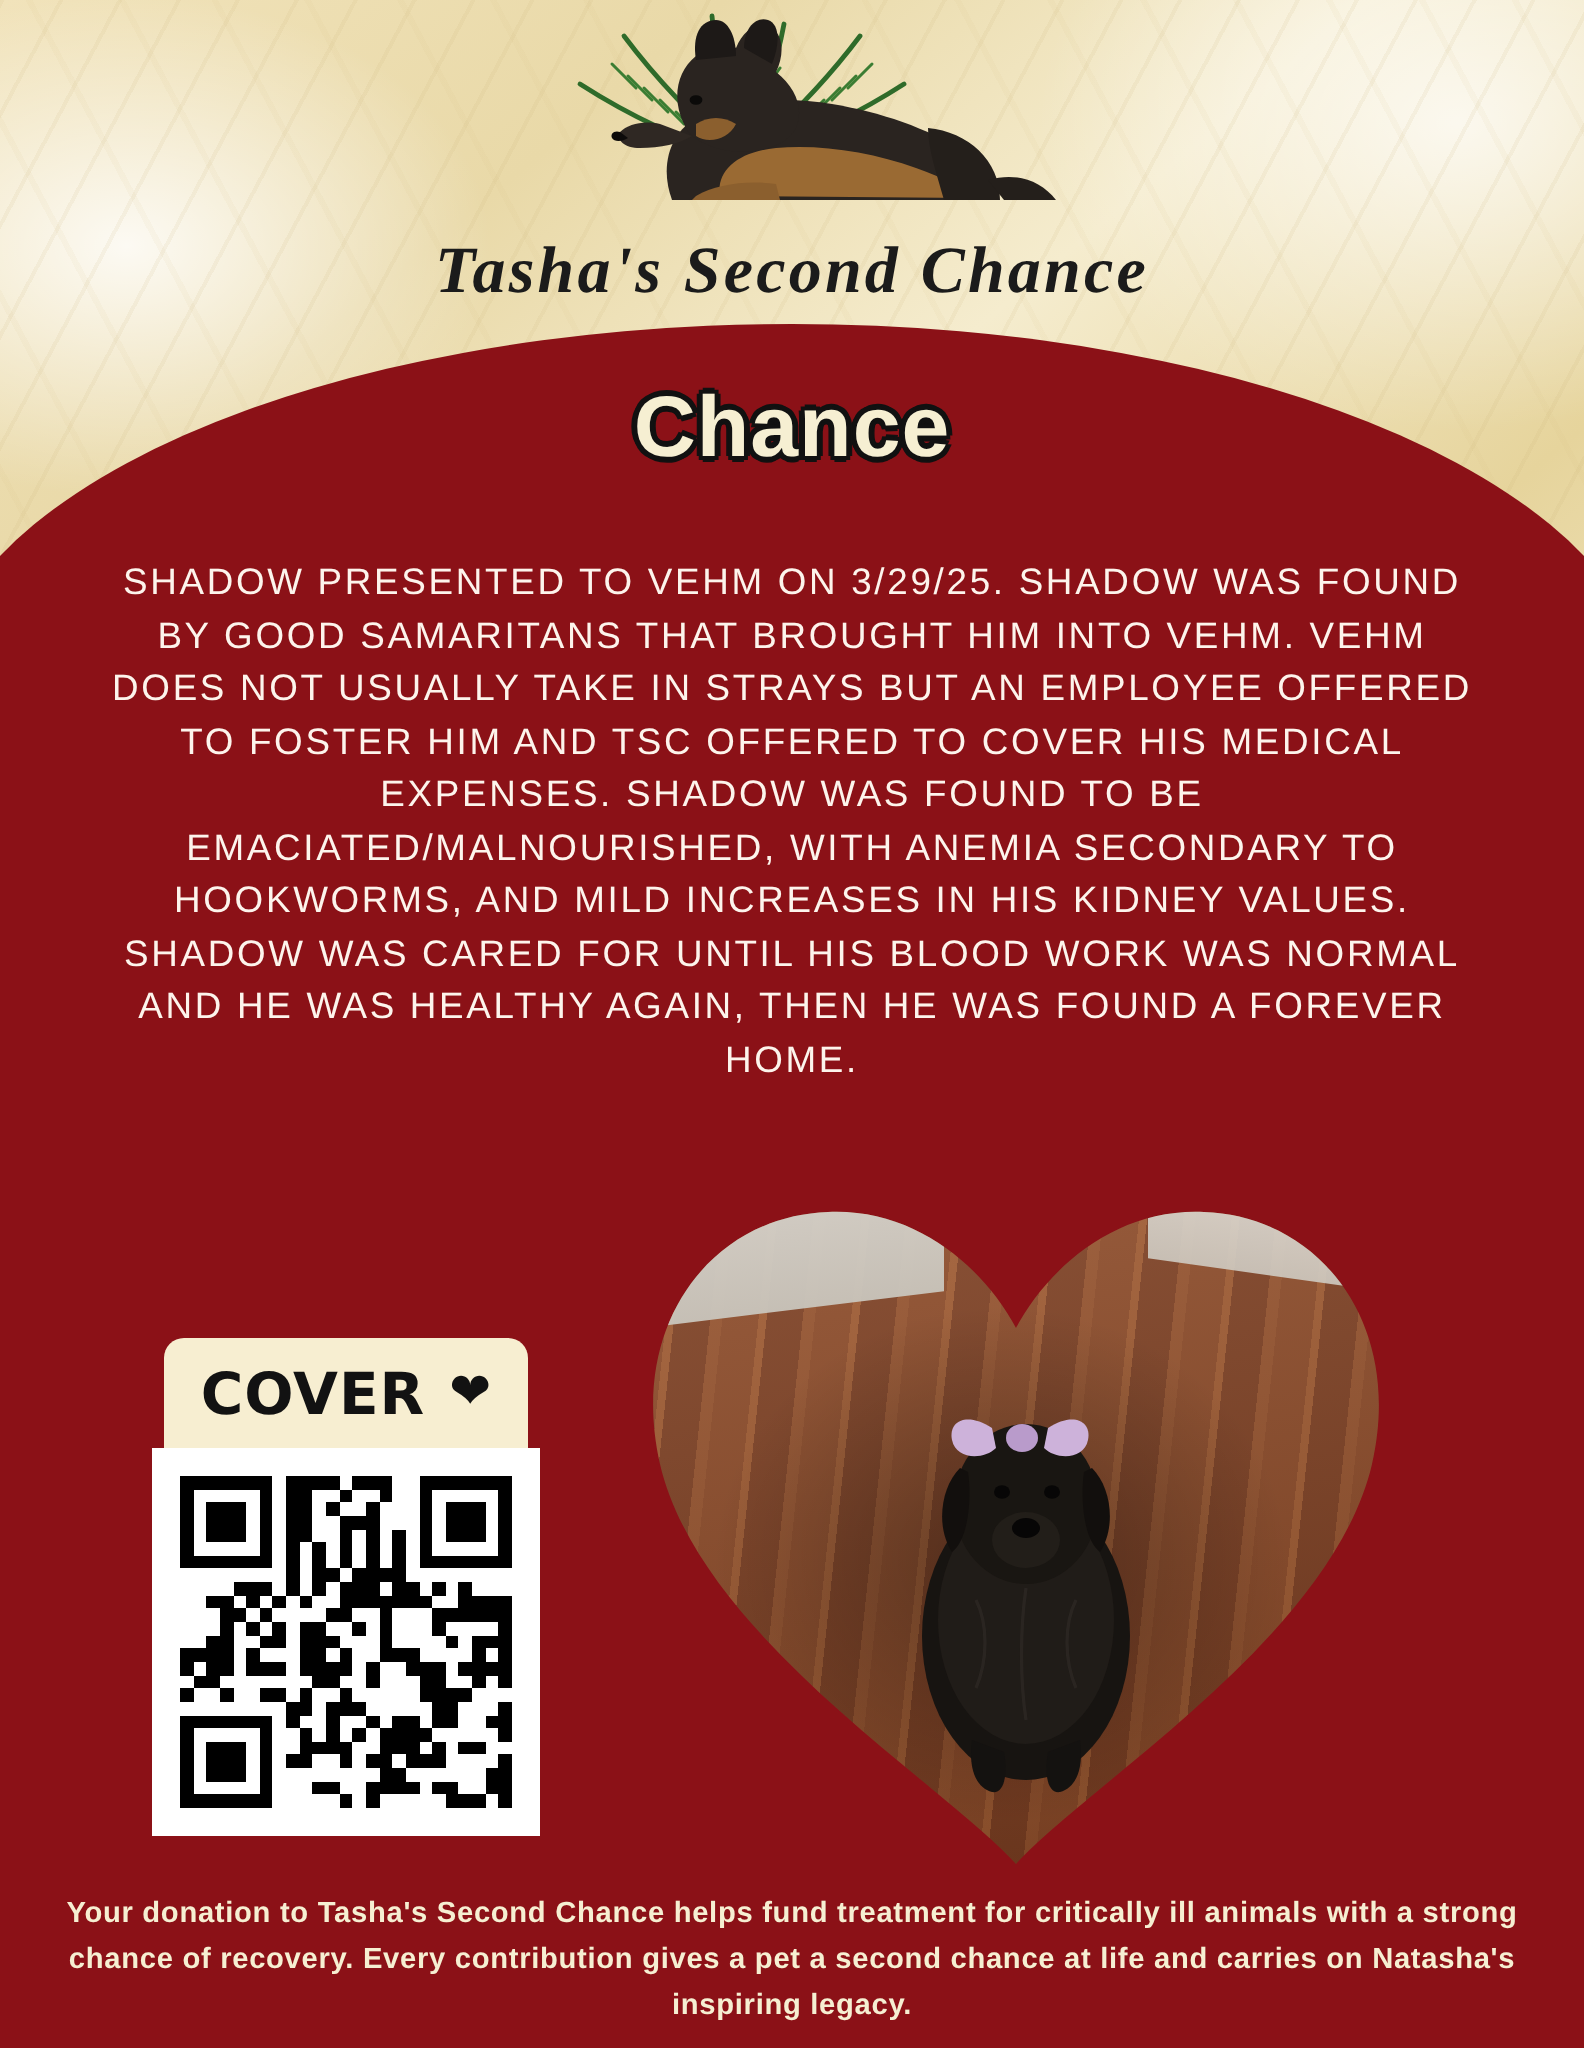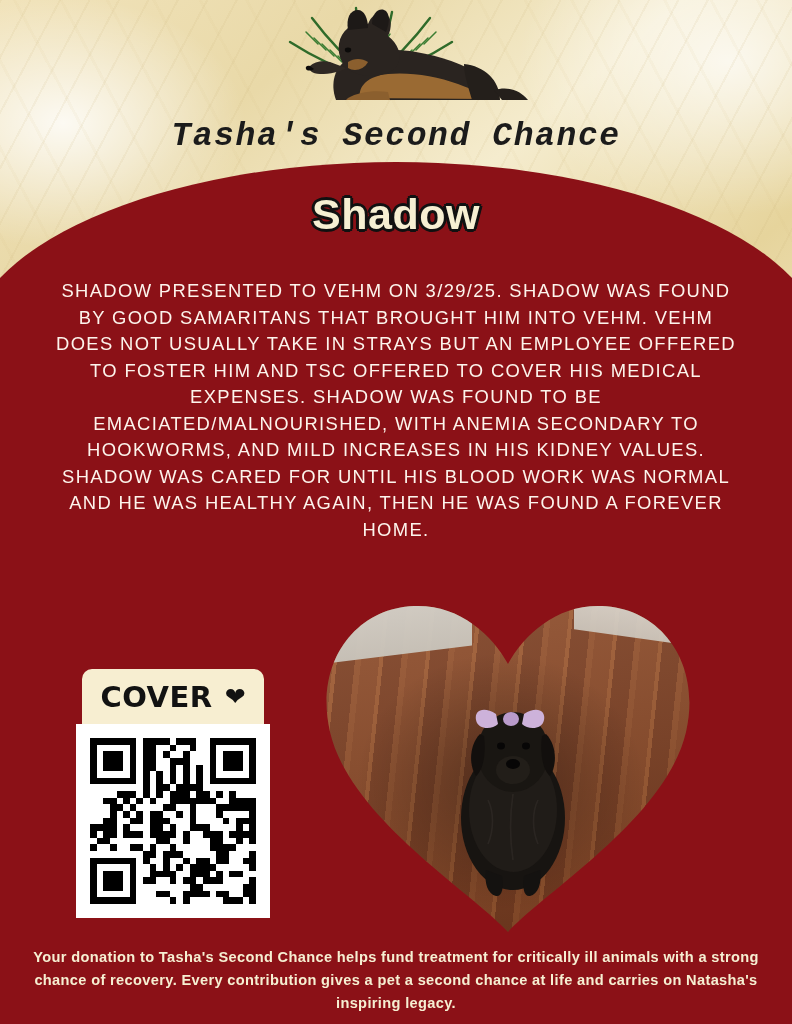--- a/index.html
+++ b/index.html
@@ -57,21 +57,21 @@
     top: 6px;
     width: 240px;
     height: 112px;
   }
   .logo-title {
     position: absolute;
     top: 118px;
     left: 0;
     width: 792px;
     text-align: center;
-    font-family: Liberation Mono, monospace;
+    font-family: Liberation Serif, serif;
     font-style: italic;
     font-weight: bold;
     font-size: 33px;
     letter-spacing: 1.6px;
     color: #1b1b1b;
   }
 
   
   .red-panel {
     position: absolute;
@@ -305,21 +305,21 @@
 
       <path d="M198 84 C212 80 224 84 232 94 L206 94 Z" fill="#241f1b"></path>
     </svg>
 
     <div class="logo-title">Tasha's Second Chance</div>
   </div>
 
   <div class="red-panel"></div>
 
   <div class="content">
-    <div class="pet-name">Shadow</div>
+    <div class="pet-name">Chance</div>
     <div class="story">SHADOW PRESENTED TO VEHM ON 3/29/25. SHADOW WAS FOUND BY GOOD SAMARITANS THAT BROUGHT HIM INTO VEHM. VEHM DOES NOT USUALLY TAKE IN STRAYS BUT AN EMPLOYEE OFFERED TO FOSTER HIM AND TSC OFFERED TO COVER HIS MEDICAL EXPENSES. SHADOW WAS FOUND TO BE EMACIATED/MALNOURISHED, WITH ANEMIA SECONDARY TO HOOKWORMS, AND MILD INCREASES IN HIS KIDNEY VALUES. SHADOW WAS CARED FOR UNTIL HIS BLOOD WORK WAS NORMAL AND HE WAS HEALTHY AGAIN, THEN HE WAS FOUND A FOREVER HOME.</div>
 
     <div class="donate-button">
       <span class="donate-label">COVER</span>
       <span class="donate-heart">❤</span>
     </div>
 
     <div class="qr-wrap">
       <div class="qr" id="qr">
           <i></i>

